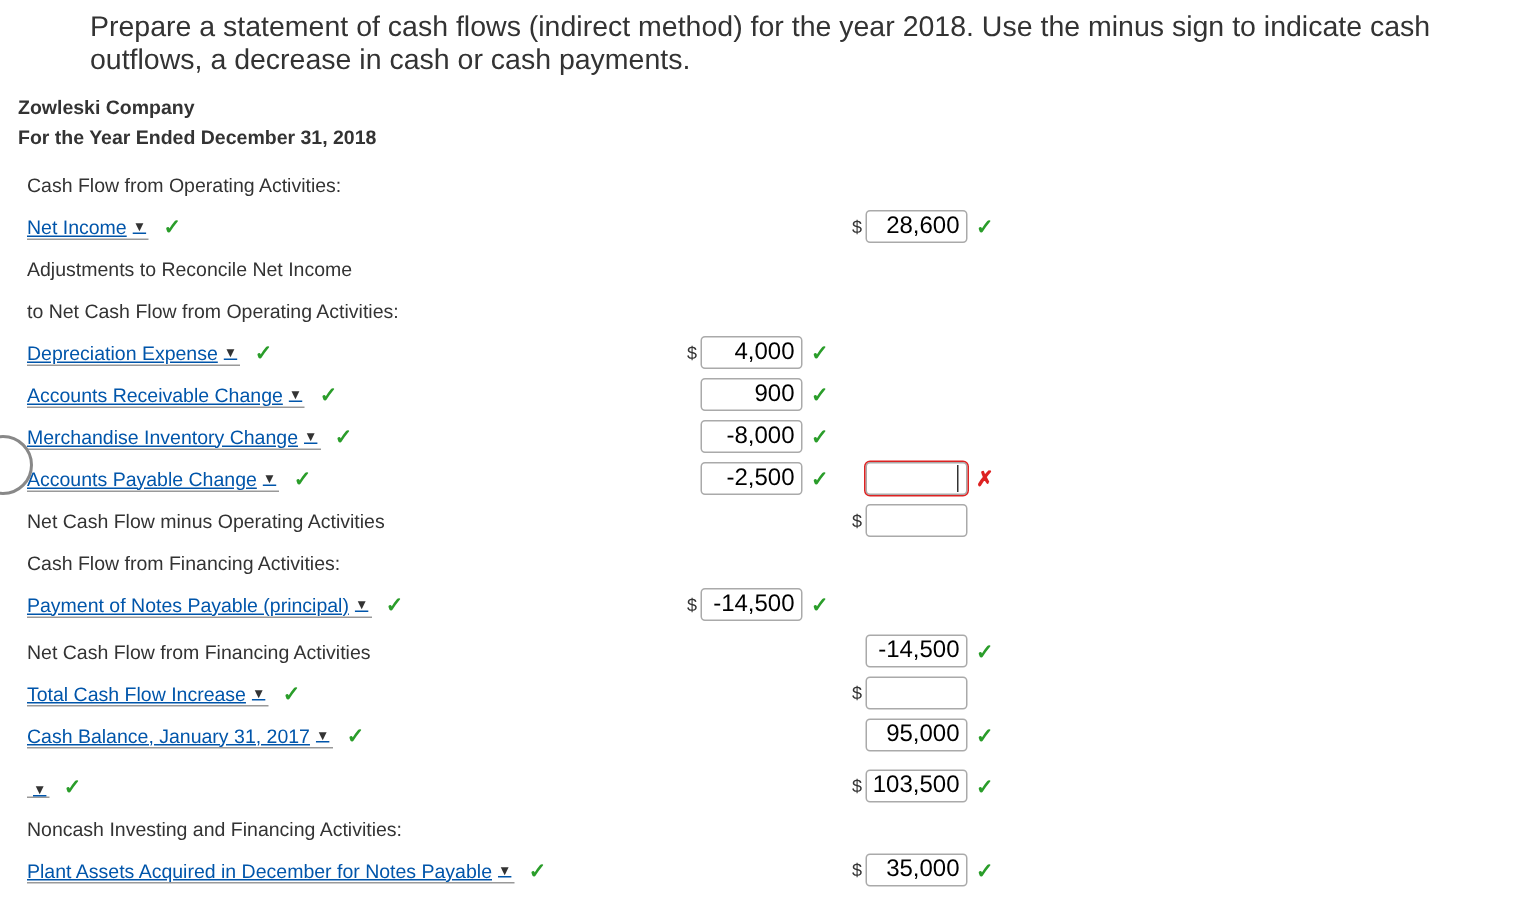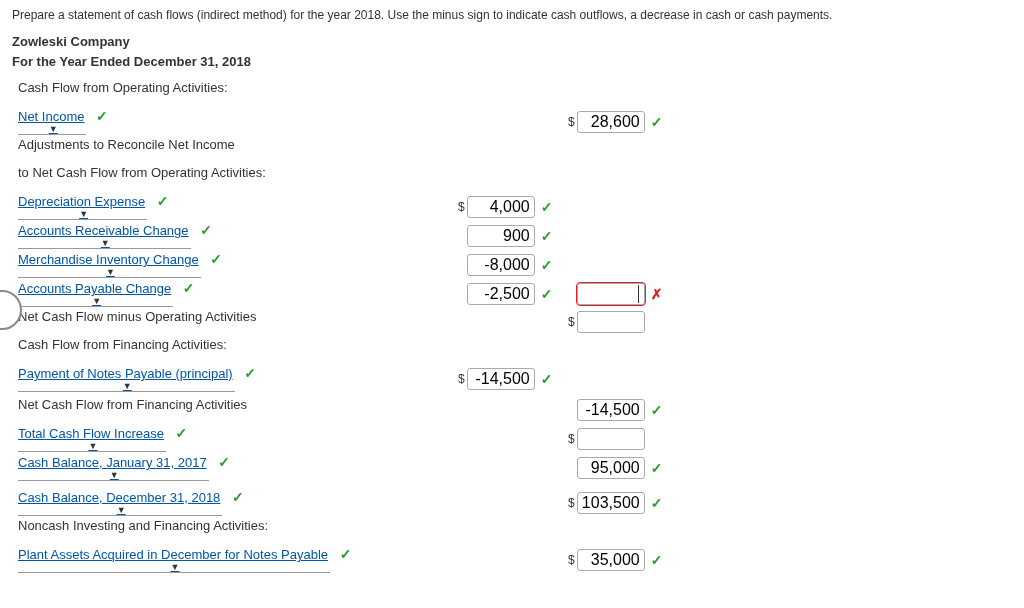--- a/index.html
+++ b/index.html
@@ -5,34 +5,36 @@
   body {
     font-family: Arial, sans-serif;
     font-size: 13px;
     color: #333;
     margin: 0;
     padding: 8px 12px;
     background: #fff;
   }
   .instruction {
     margin-bottom: 10px;
-    font-size: 12px;
+    font-size: 19px;
+    margin-left: 48px;
   }
   .statement-header {
     text-align: left;
     font-weight: bold;
     font-size: 13px;
     line-height: 1.5;
     margin-bottom: 8px;
   }
   .company-name {
     font-weight: bold;
   }
   .row {
     display: flex;
+    align-items: center;
     min-height: 26px;
     padding: 1px 0;
   }
   .label-col {
     flex: 0 0 440px;
     padding-left: 6px;
   }
   .col1 {
     flex: 0 0 110px;
     display: flex;
@@ -46,21 +48,20 @@
     justify-content: flex-start;
   }
   .dropdown {
     display: inline-flex;
     align-items: center;
     color: #0055aa;
     text-decoration: underline;
     cursor: pointer;
     border-bottom: 1px solid #999;
     padding-right: 2px;
-    flex-direction: column;
   }
   .dropdown .caret {
     font-size: 9px;
     margin-left: 4px;
     color: #333;
   }
   .check {
     color: #2a9d2a;
     font-weight: bold;
     margin-left: 6px;
@@ -295,21 +296,20 @@
   <div class="col2">
     <span class="dollar" style="visibility:hidden">$</span>
     <input class="num-input" value="95,000" style="">
     <span class="check">✓</span>
   </div>
 </div>
 
 <div class="row" style="margin-top:6px;">
   <div class="label-col">
     <span class="dropdown">
-      <span>Cash Balance, December 31, 2018</span>
       <span class="caret">▼</span>
     </span>
     <span class="check">✓</span>
   </div>
   <div class="col1"></div>
   <div class="col2">
     <span class="dollar">$</span>
     <input class="num-input" value="103,500" style="">
     <span class="check">✓</span>
   </div>

